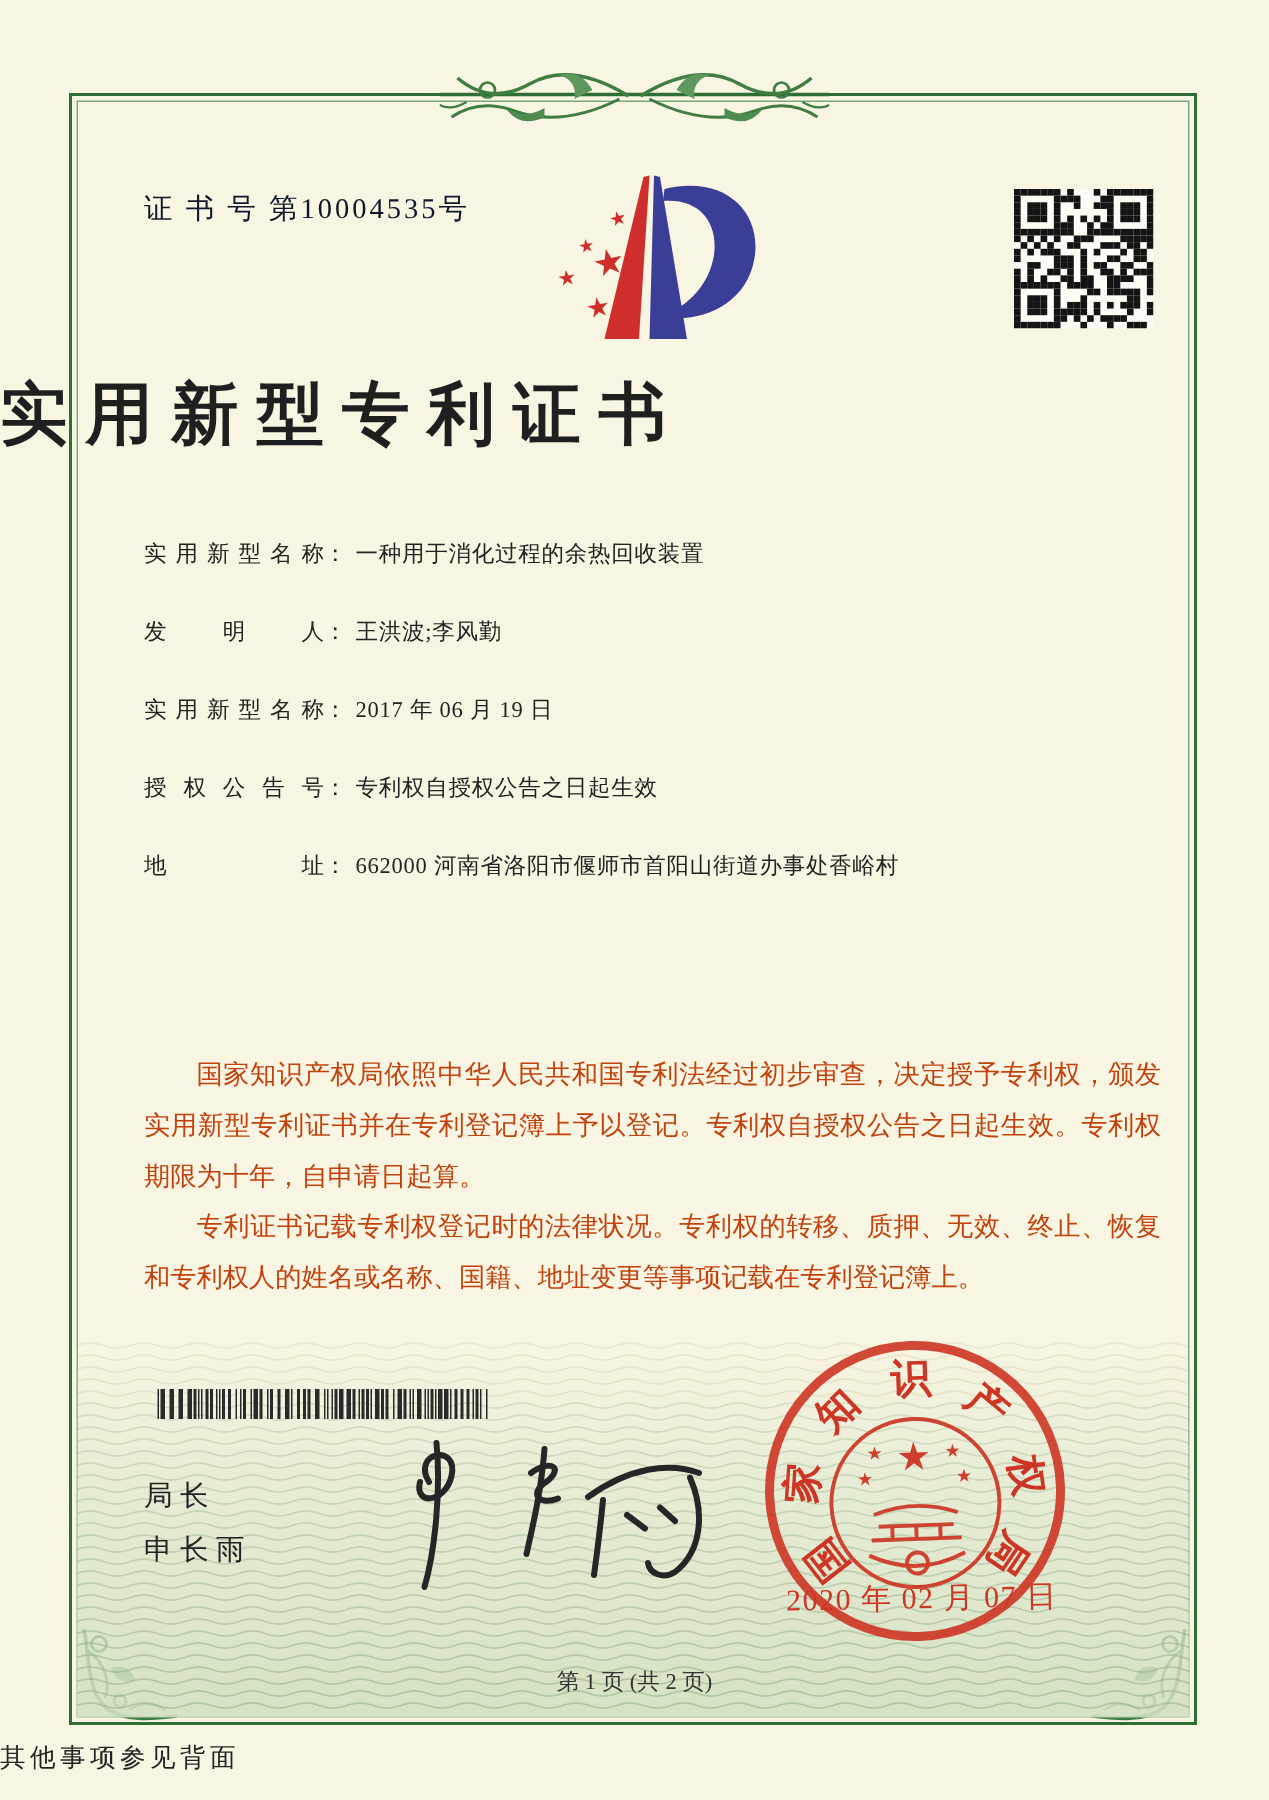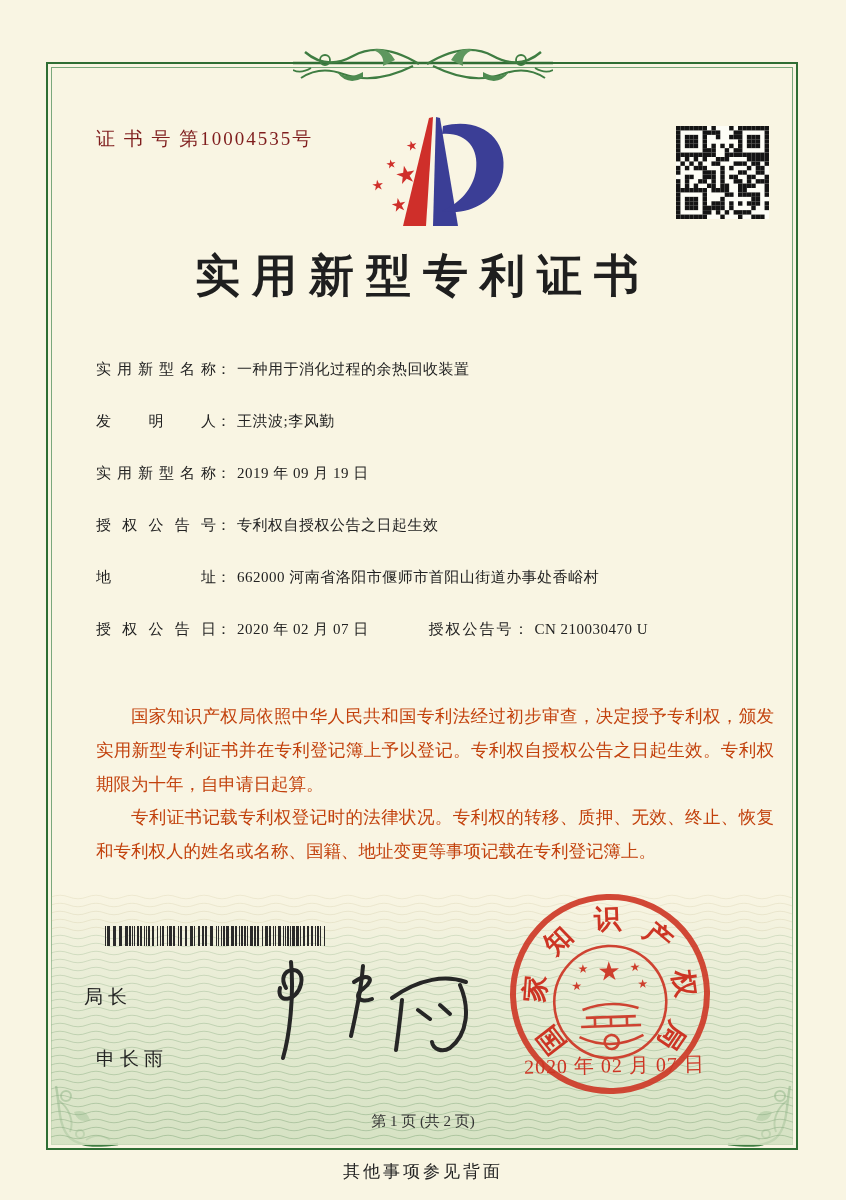--- a/index.html
+++ b/index.html
@@ -7,50 +7,50 @@
         font-family:"Liberation Serif","DejaVu Serif",serif;color:#262626;overflow:hidden;}
   
   .frame-outer{position:absolute;left:46px;top:62px;width:748px;height:1084px;
                border:2px solid #2f6e34;}
   .frame-inner{position:absolute;left:3px;top:3px;right:3px;bottom:3px;border:1px solid #7aa87c;}
   
   .waves-wrap{position:absolute;left:51px;top:893px;width:742px;height:252px;
               background:linear-gradient(to bottom, rgba(226,233,213,0) 0%, rgba(219,230,203,.55) 35%, rgba(210,224,192,.9) 100%);}
   .waves-wrap svg{display:block}
   
-  .cert-no{position:absolute;left:96px;top:126px;font-size:19px;letter-spacing:2px;color:#7f1d1d;}
+  .cert-no{position:absolute;left:96px;top:126px;font-size:19px;letter-spacing:2px;color:#0f172a;}
   .logo{position:absolute;left:346px;top:110px;width:170px;height:126px;}
   .qr{position:absolute;left:676px;top:126px;width:93px;height:93px;background:#fdfdf6;}
-  .title{position:absolute;left:0;top:246px;width:100%;text-align:center;
+  .title{position:absolute;left:0;top:246px;width:100%;text-align:left;
          font-size:45px;font-weight:bold;letter-spacing:12px;color:#1f1f1f;}
   
   .fields{position:absolute;left:96px;top:360px;width:680px;}
   .frow{height:52px;font-size:15px;color:#222;white-space:nowrap;}
   .flabel{display:inline-block;width:120px;text-align:justify;text-align-last:justify;vertical-align:top;}
   .colon{display:inline-block;margin-right:6px;}
   .fvalue{letter-spacing:.5px;}
   .grant2{margin-left:56px;}
   .glabel{display:inline-block;letter-spacing:2px;}
   
   .paras{position:absolute;left:96px;top:700px;width:678px;font-size:17.5px;line-height:1.93;
          text-align:justify;color:#c2410c;}
   .paras p{margin:0;text-indent:2em;}
   
   .barcode{position:absolute;left:104px;top:926px;width:226px;height:20px;}
   
-  .sig-role{position:absolute;left:84px;top:984px;font-size:19px;letter-spacing:5px;color:#222;}
-  .sig-name{position:absolute;left:96px;top:1046px;font-size:19px;letter-spacing:5px;color:#222;}
+  .sig-role{position:absolute;left:96px;top:984px;font-size:19px;letter-spacing:5px;color:#222;}
+  .sig-name{position:absolute;left:96px;top:1020px;font-size:19px;letter-spacing:5px;color:#222;}
   .sig-hand{position:absolute;left:234px;top:952px;width:250px;height:118px;}
   
   .seal{position:absolute;left:500px;top:884px;width:220px;height:220px;transform:rotate(-2deg);}
   .seal-date{position:absolute;left:524px;top:1052px;width:200px;font-size:20px;color:#cd3524;
              letter-spacing:1px;transform:rotate(-1deg);white-space:nowrap;}
   
   .page-no{position:absolute;left:0;top:1112px;width:100%;text-align:center;font-size:15px;color:#333;font-family:Liberation Serif, serif;}
-  .back-note{position:absolute;left:0;top:1160px;width:100%;text-align:center;font-size:17px;
+  .back-note{position:absolute;left:0;top:1160px;width:100%;text-align:left;font-size:17px;
              letter-spacing:3px;color:#222;}
   .ornament-top{position:absolute;left:293px;top:38px;width:260px;height:56px;}
   .corner{position:absolute;width:72px;height:70px;}
   .corner.bl{left:50px;top:1082px;}
   .corner.br{left:724px;top:1082px;transform:scale(-1,1);}
 </style>
 </head>
 <body>
 
 <div class="page">
@@ -400,31 +400,27 @@
   <div class="title">实用新型专利证书</div>
 
   <div class="fields">
     <div class="frow">
       <span class="flabel">实用新型名称</span><span class="colon">：</span><span class="fvalue">一种用于消化过程的余热回收装置</span>
     </div>
     <div class="frow">
       <span class="flabel">发明人</span><span class="colon">：</span><span class="fvalue">王洪波;李风勤</span>
     </div>
     <div class="frow">
-      <span class="flabel">实用新型名称</span><span class="colon">：</span><span class="fvalue">2019 年 09 月 19 日</span>
+      <span class="flabel">实用新型名称</span><span class="colon">：</span><span class="fvalue">2017 年 06 月 19 日</span>
     </div>
     <div class="frow">
       <span class="flabel">授权公告号</span><span class="colon">：</span><span class="fvalue">专利权自授权公告之日起生效</span>
     </div>
     <div class="frow">
       <span class="flabel">地址</span><span class="colon">：</span><span class="fvalue">662000 河南省洛阳市偃师市首阳山街道办事处香峪村</span>
-    </div>
-    <div class="frow">
-      <span class="flabel">授权公告日</span><span class="colon">：</span><span class="fvalue">2020 年 02 月 07 日</span>
-      <span class="grant2"><span class="glabel">授权公告号</span><span class="colon">：</span><span class="fvalue">CN 210030470 U</span></span>
     </div>
   </div>
 
   <div class="paras">
     <p>国家知识产权局依照中华人民共和国专利法经过初步审查，决定授予专利权，颁发实用新型专利证书并在专利登记簿上予以登记。专利权自授权公告之日起生效。专利权期限为十年，自申请日起算。</p>
     <p>专利证书记载专利权登记时的法律状况。专利权的转移、质押、无效、终止、恢复和专利权人的姓名或名称、国籍、地址变更等事项记载在专利登记簿上。</p>
   </div>
 
   <svg id="barcode" class="barcode" viewBox="0 0 226 20" preserveAspectRatio="none">
       <rect x="1" y="0" width="1" height="20" fill="#2a2a2a"></rect>

